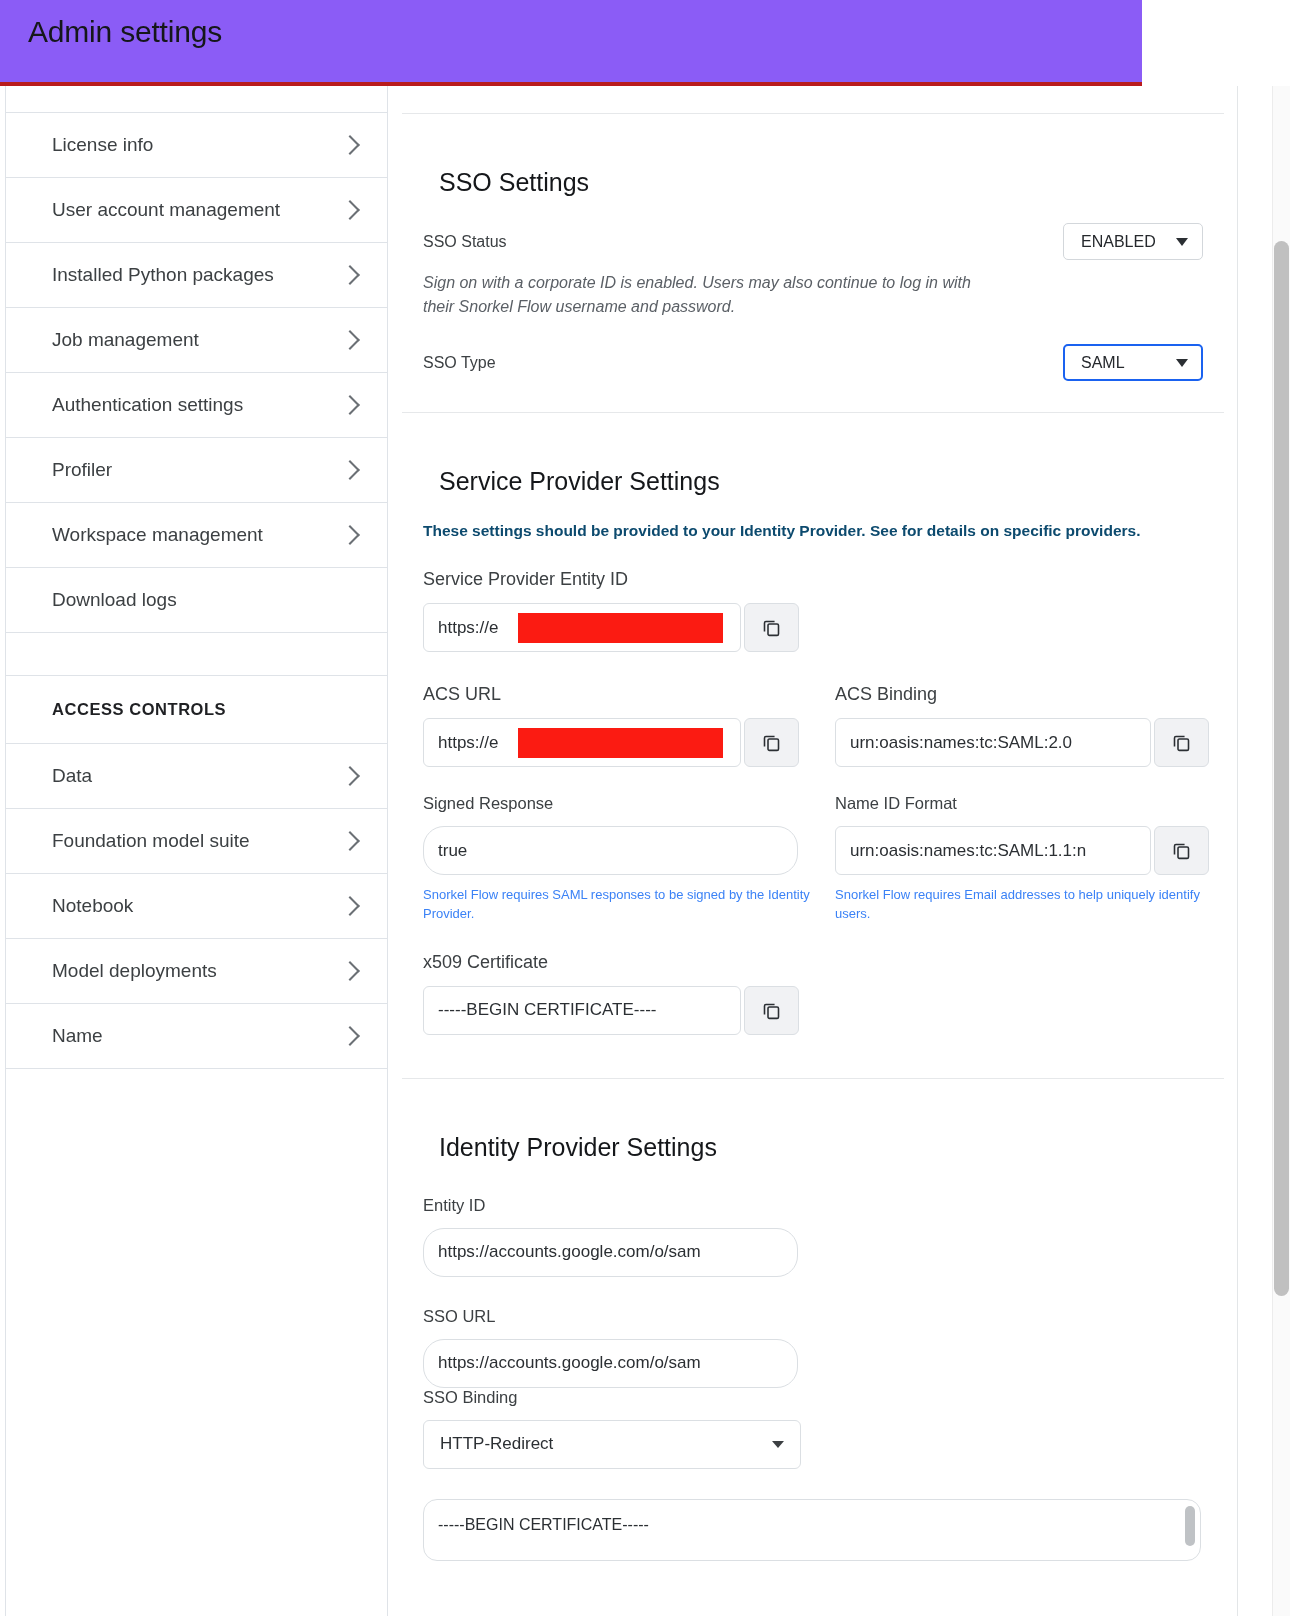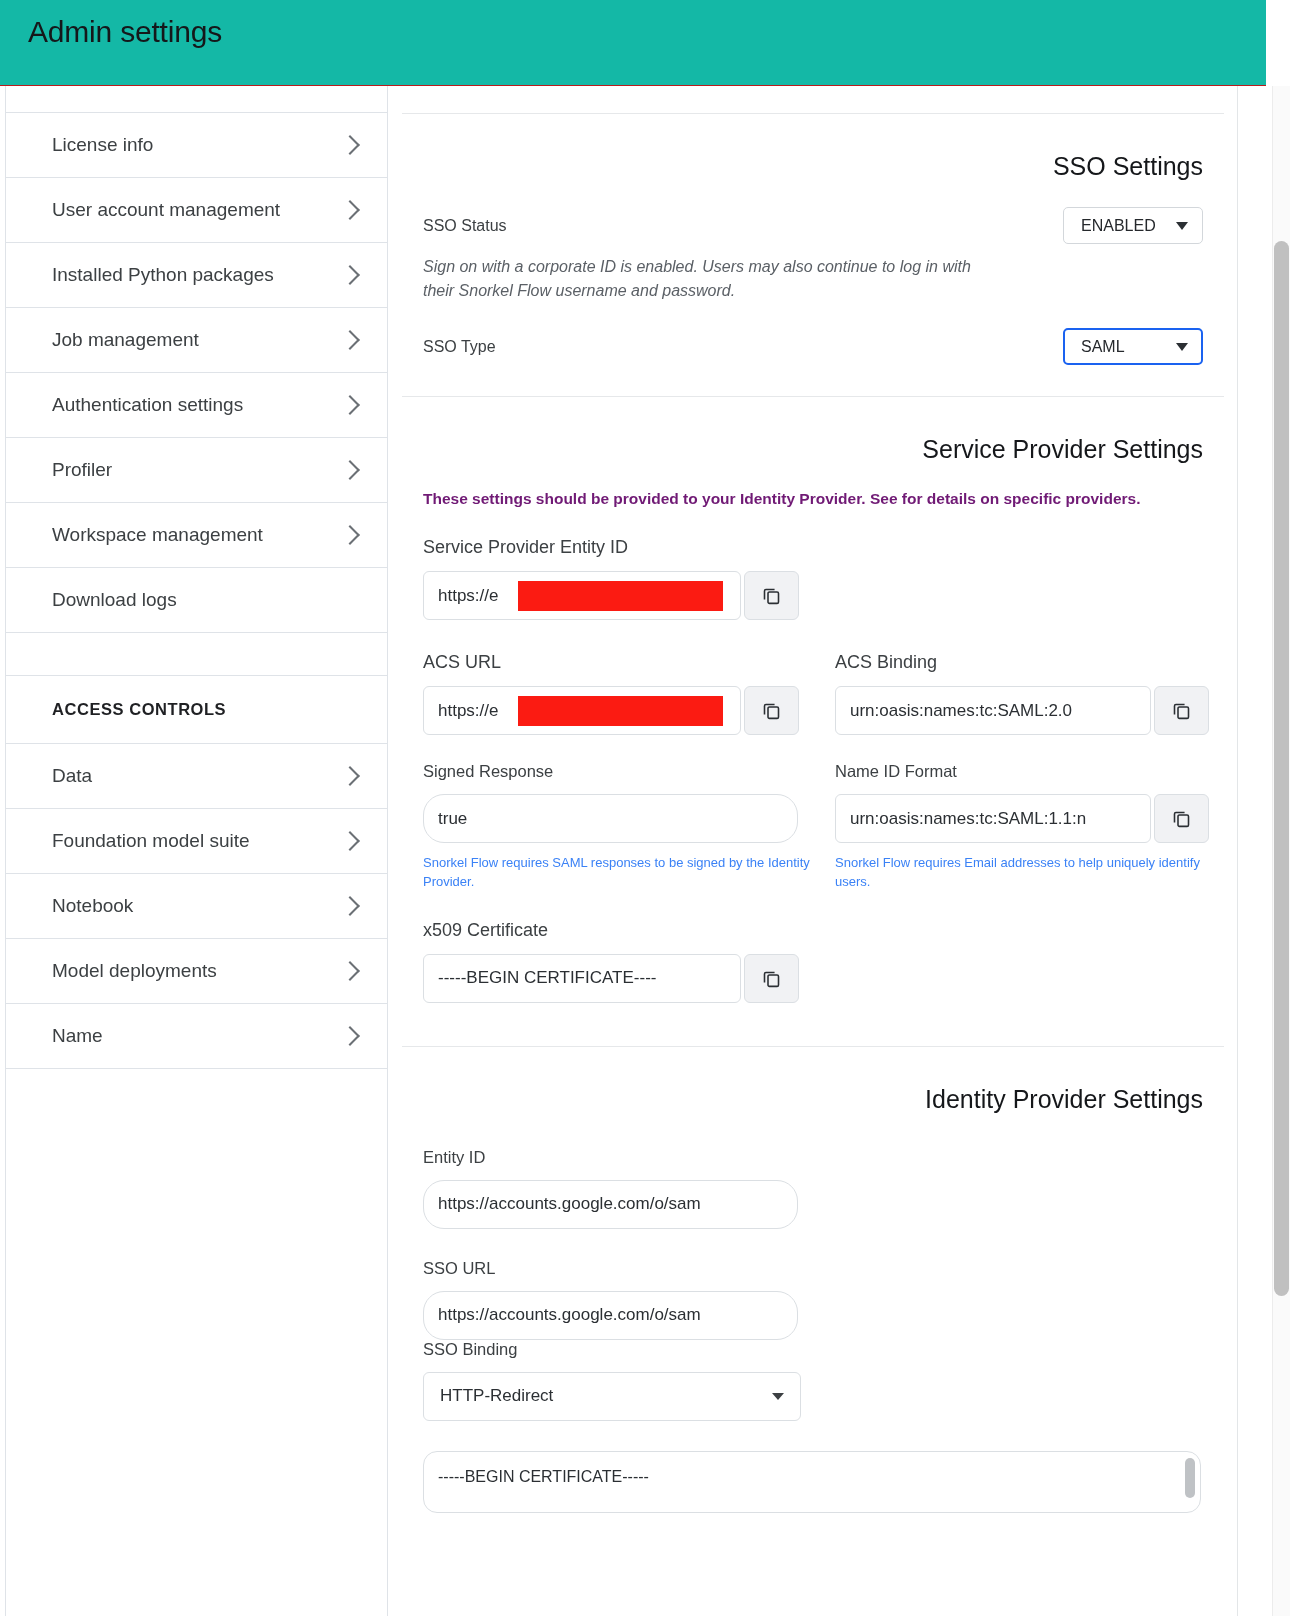--- a/index.html
+++ b/index.html
@@ -15,23 +15,23 @@
     position: relative;
     width: 1290px; height: 1616px;
     background: #ffffff;
     overflow: hidden;
   }
 
   
   .header {
     position: absolute;
     left: 0; top: 0;
-    width: 1266px; height: 86px;
-    background: #14b8a6;
-    border-bottom: 1px solid #b91c1c;
+    width: 1142px; height: 86px;
+    background: #8b5cf6;
+    border-bottom: 4px solid #b91c1c;
   }
   .header-title {
     position: absolute;
     left: 28px; top: 15px;
     font-size: 30px;
     font-weight: 400;
     color: #15171a;
     letter-spacing: -0.2px;
   }
 
@@ -118,28 +118,27 @@
     background: #e6e8ea;
     margin: 27px 13px 0 13px;
   }
   .sec {
     padding: 0 34px 0 34px;
   }
   .sec-title {
     font-size: 25px;
     font-weight: 400;
     color: #15171a;
-    margin: 0;
+    margin: 16px;
     padding-top: 38px;
-    text-align: right;
   }
   .sec-note {
     font-size: 15.5px;
     font-weight: 700;
-    color: #701a75;
+    color: #0c4a6e;
     line-height: 1.62;
     margin-top: 22px;
     max-width: 745px;
   }
 
   
   .row-between {
     display: flex;
     align-items: center;
     justify-content: space-between;

